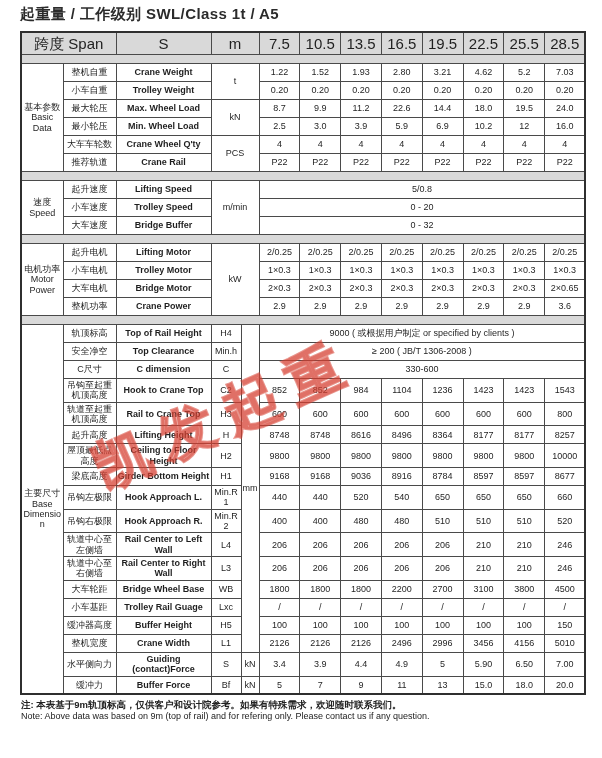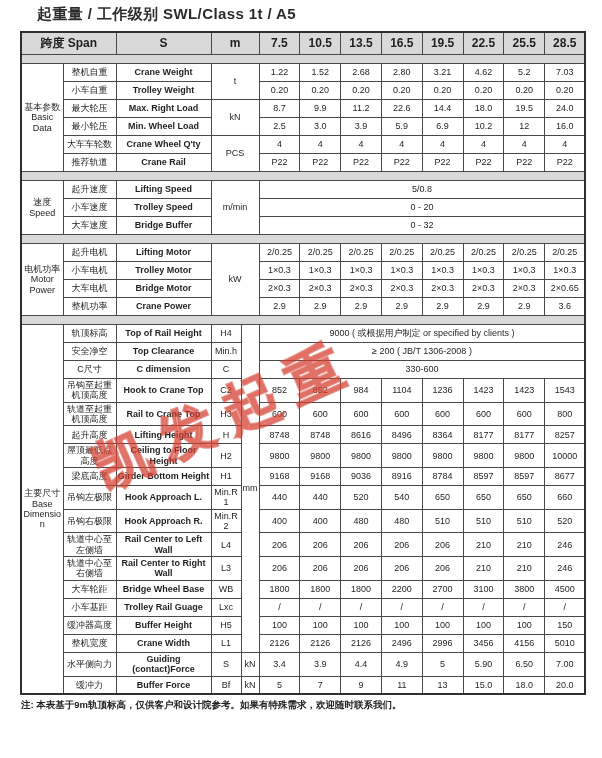--- a/index.html
+++ b/index.html
@@ -3,31 +3,31 @@
 <meta charset="utf-8">
 <style>
   html,body{margin:0;padding:0;}
   body{
     width:602px;height:758px;background:#ffffff;position:relative;overflow:hidden;
     font-family:"Liberation Sans","DejaVu Sans",sans-serif;color:#1f1f1f;
     -webkit-font-smoothing:antialiased;
   }
   .page{padding:5px 17px 0 20px;position:relative;}
   .title{
-    font-size:15px;font-weight:bold;color:#2b2b2b;margin:0 0 7px 17px;letter-spacing:.4px;
+    font-size:15px;font-weight:bold;color:#2b2b2b;margin:0 0 7px 0;letter-spacing:.4px;
   }
   table.spec{
     border-collapse:collapse;table-layout:fixed;width:565px;
     border:2px solid #2f2f2f;
   }
   table.spec td{
     border:1px solid #4a4a4a;background:#fff;text-align:center;vertical-align:middle;
     font-size:9px;line-height:1.15;padding:1px 1px;overflow:hidden;word-break:break-word;
   }
-  tr.hdr td{background:#d9d9d9;font-weight:bold;height:19px;font-size:12px;}
+  tr.hdr td{background:#d9d9d9;font-weight:normal;height:19px;font-size:15px;}
   tr.sep td{background:#d9d9d9;height:8px;padding:0;border-left:none;border-right:none;}
   td.group{background:#eaeaea;font-size:9px;padding:0 1px;margin-left:36px;}
   td.cn{font-size:9px;}
   td.en{font-size:9px;font-weight:bold;}
   td.sym{font-size:9px;margin-top:22px;}
   td.unit{font-size:9px;}
   td.val{font-size:9.5px;}
   td.valspan{font-size:9.5px;}
   tr.r{height:18px;}
   .note{margin-top:4px;margin-left:1px;}
@@ -79,42 +79,42 @@
         <tr class="r">
           <td class="group" rowspan="6">
             <div>基本参数</div>
             <div>Basic Data</div>
           </td>
           <td class="cn">整机自重</td>
           <td class="en">Crane Weight</td>
           <td class="unit" rowspan="2" colspan="2">t</td>
           <td class="val">1.22</td>
           <td class="val">1.52</td>
-          <td class="val">2.68</td>
+          <td class="val">1.93</td>
           <td class="val">2.80</td>
           <td class="val">3.21</td>
           <td class="val">4.62</td>
           <td class="val">5.2</td>
           <td class="val">7.03</td>
         </tr>
         <tr class="r">
           <td class="cn">小车自重</td>
           <td class="en">Trolley Weight</td>
           <td class="val">0.20</td>
           <td class="val">0.20</td>
           <td class="val">0.20</td>
           <td class="val">0.20</td>
           <td class="val">0.20</td>
           <td class="val">0.20</td>
           <td class="val">0.20</td>
           <td class="val">0.20</td>
         </tr>
         <tr class="r">
           <td class="cn">最大轮压</td>
-          <td class="en">Max. Right Load</td>
+          <td class="en">Max. Wheel Load</td>
           <td class="unit" rowspan="2" colspan="2">kN</td>
           <td class="val">8.7</td>
           <td class="val">9.9</td>
           <td class="val">11.2</td>
           <td class="val">22.6</td>
           <td class="val">14.4</td>
           <td class="val">18.0</td>
           <td class="val">19.5</td>
           <td class="val">24.0</td>
         </tr>
@@ -455,16 +455,17 @@
           <td class="val">13</td>
           <td class="val">15.0</td>
           <td class="val">18.0</td>
           <td class="val">20.0</td>
         </tr>
       </tbody>
   </table>
 
   <div class="note">
     <div class="n-cn">注: 本表基于9m轨顶标高，仅供客户和设计院参考。如果有特殊需求，欢迎随时联系我们。</div>
+    <div class="n-en">Note: Above data was based on 9m (top of rail) and for refering only. Please contact us if any question.</div>
   </div>
 </div>
 
 <div class="watermark">凯发起重</div>
 
 </body></html>

